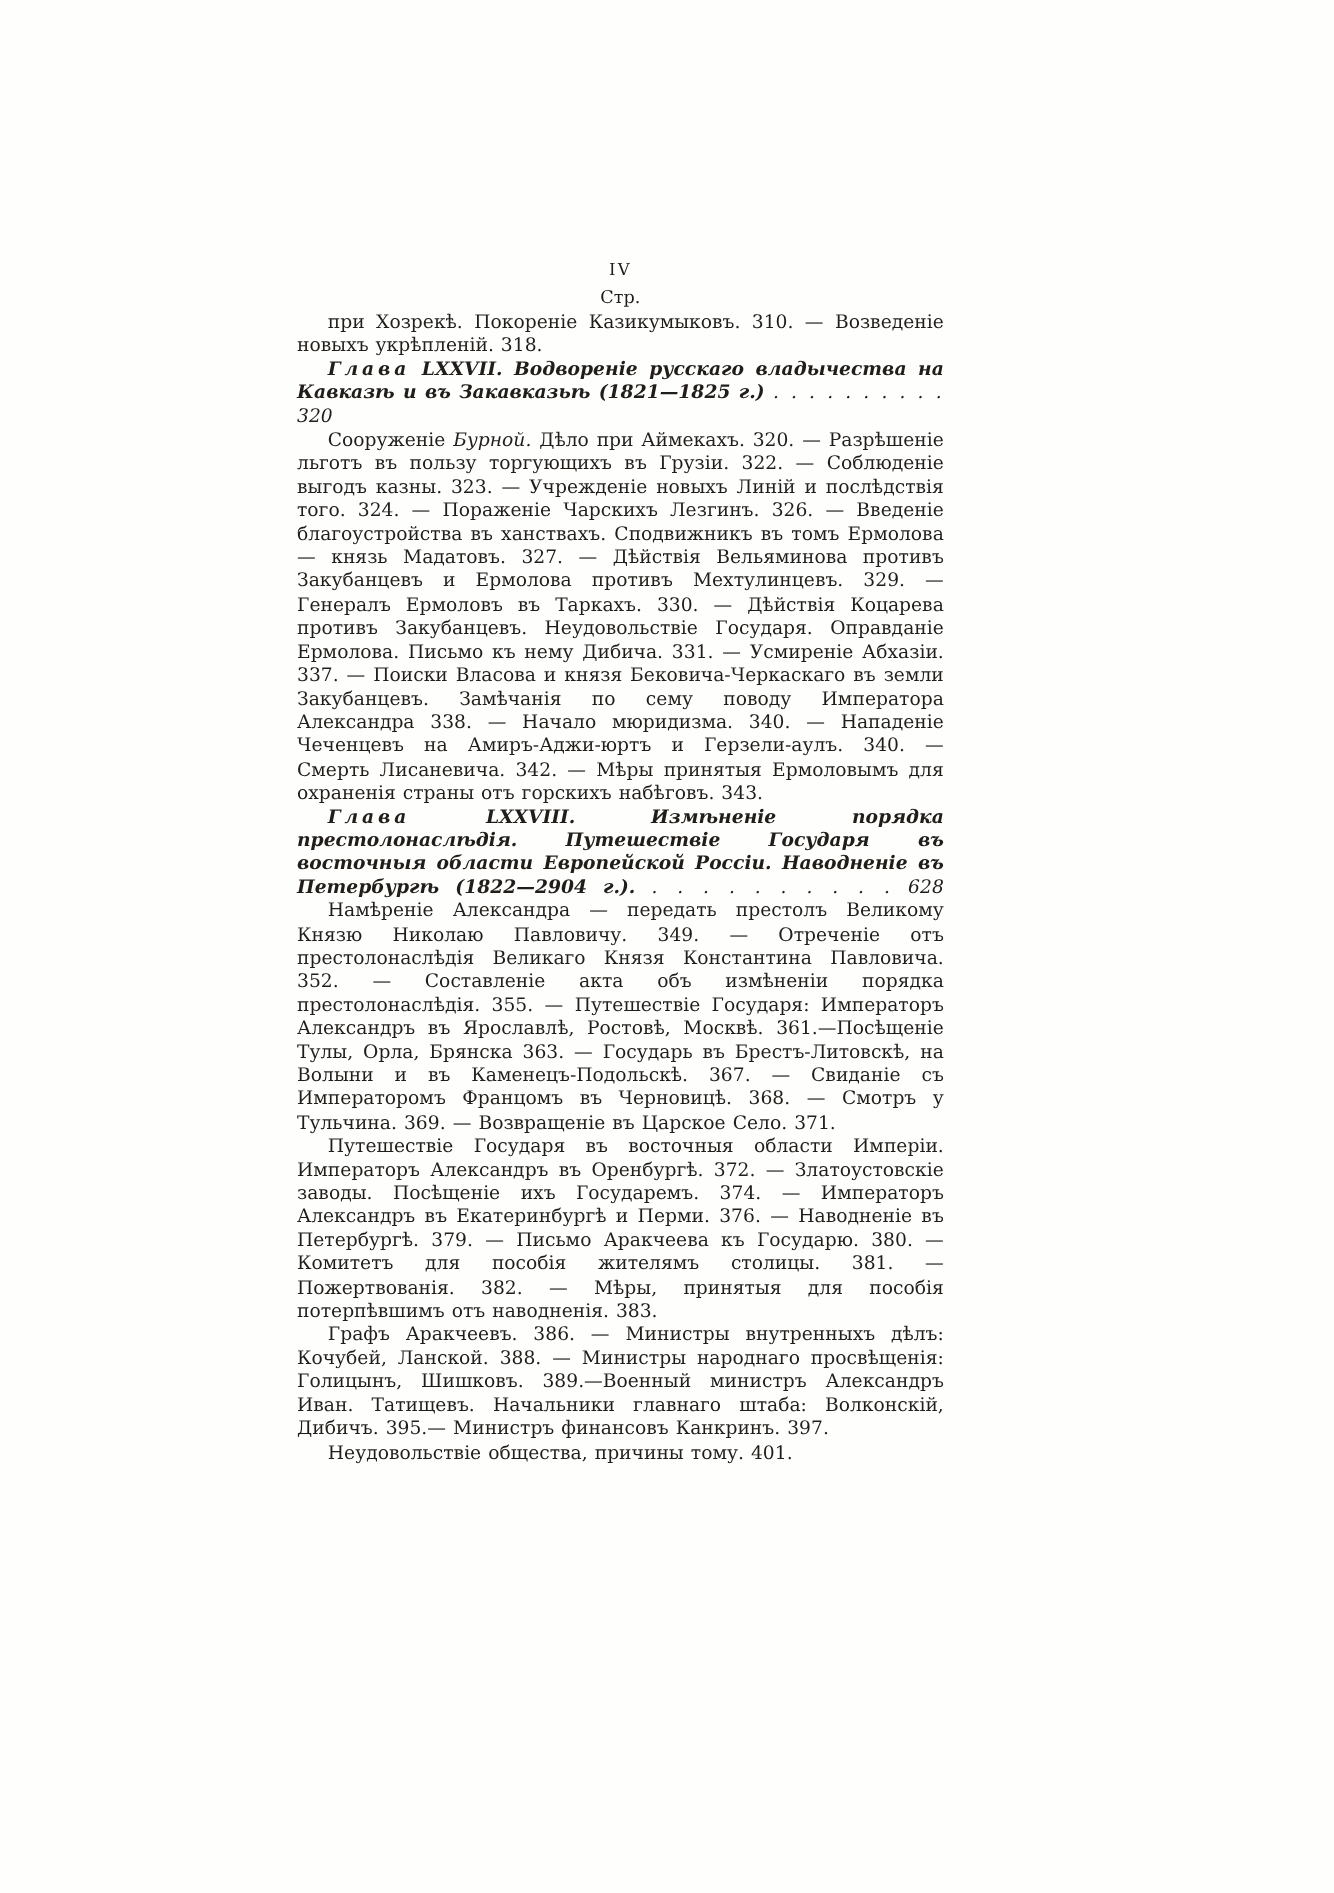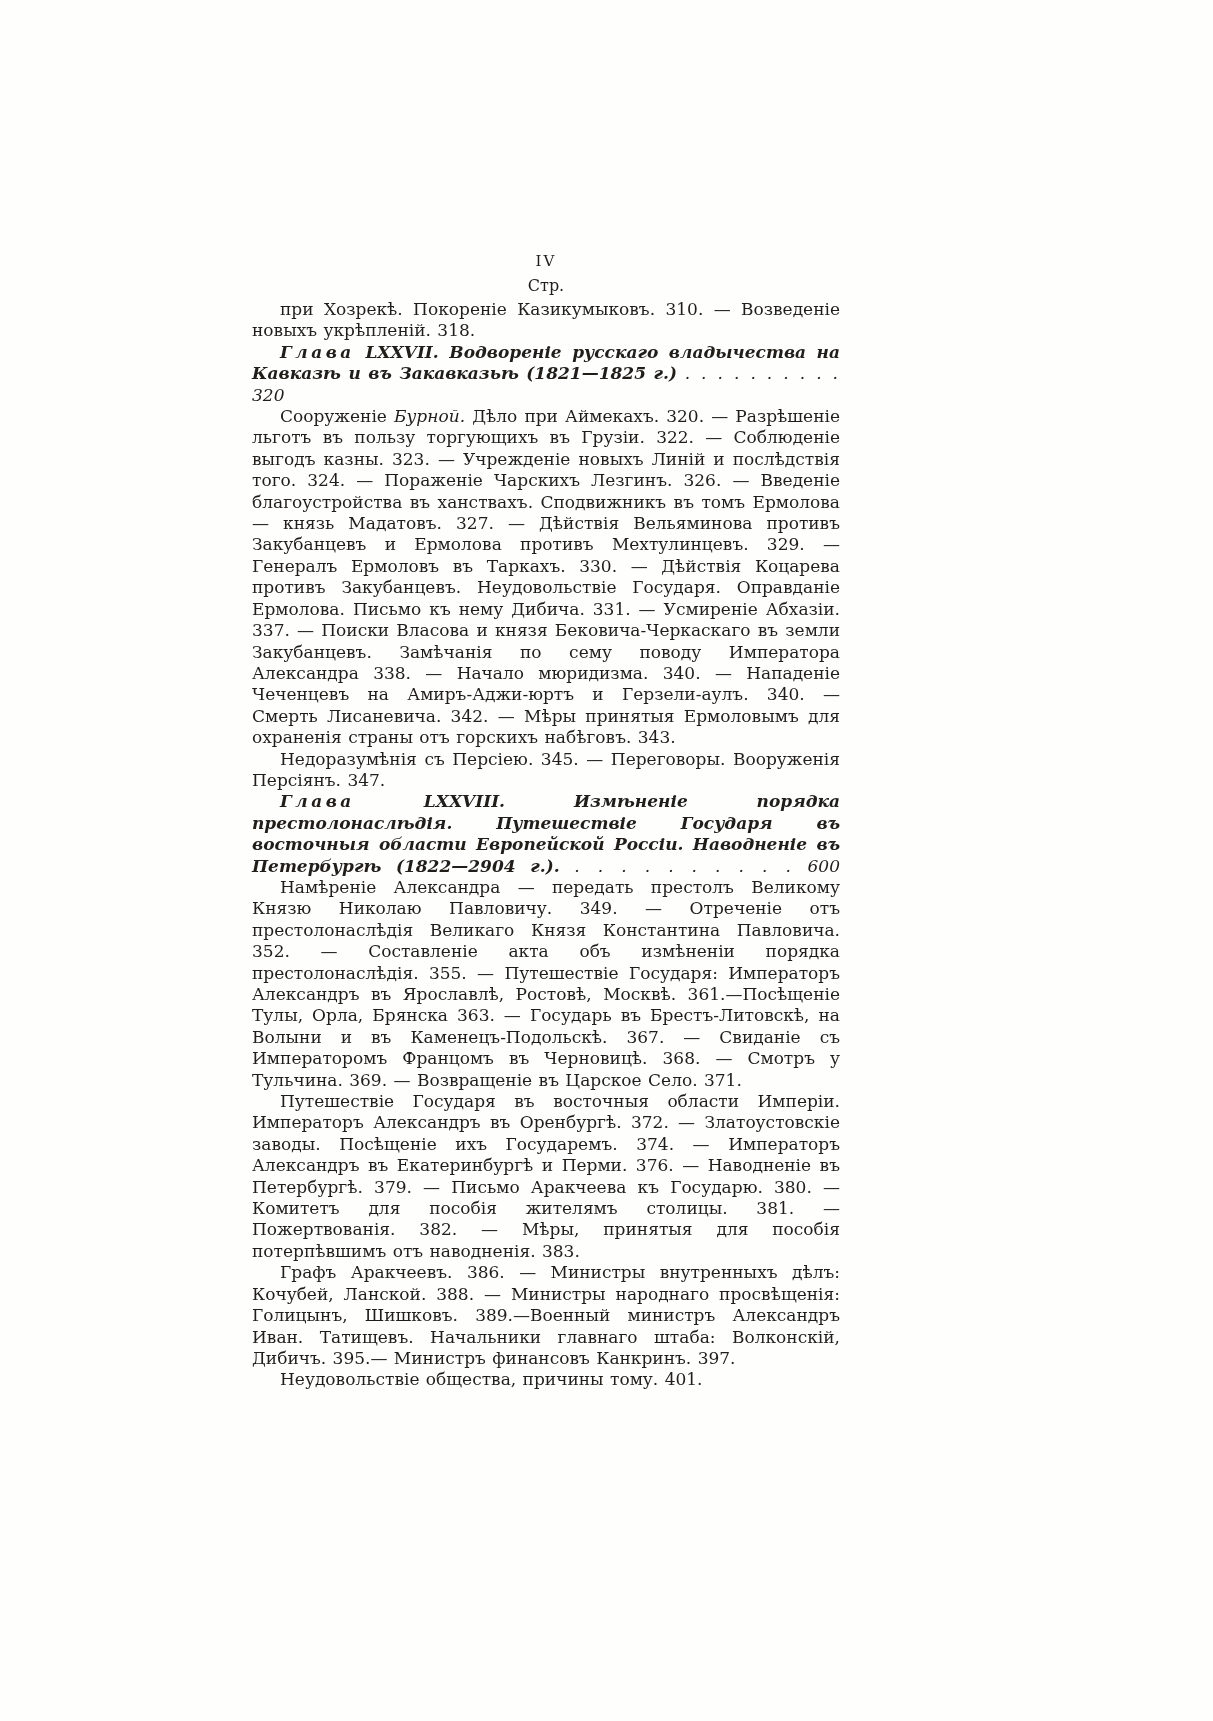--- a/index.html
+++ b/index.html
@@ -11,24 +11,23 @@
     position: relative;
     width: 1213px;
     height: 1721px;
     background: #fefefd;
     color: #211e1a;
     font-family: "DejaVu Serif", "Liberation Serif", serif;
     overflow: hidden;
   }
   .text-col {
     position: absolute;
-    left: 252px;
+    left: 270px;
     top: 236px;
     width: 588px;
-    margin-top: 16px;
   }
   .folio {
     text-align: center;
     font-size: 15px;
     letter-spacing: 2px;
     margin-bottom: 6px;
   }
   .col-label {
     text-align: center;
     font-size: 16px;
@@ -69,23 +68,22 @@
 
     <div class="folio">IV</div>
     <div class="col-label">Стр.</div>
 
     <p>при Хозрекѣ. Покореніе Казикумыковъ. 310. — Возведеніе новыхъ укрѣпленій. 318.</p>
 
     <p class="chapter"><span class="chapter-word">Глава</span> <span>LXXVII.</span> <span>Водвореніе русскаго владычества на Кавказѣ и въ Закавказьѣ (1821—1825 г.)</span> <span class="leader">. . . . . . . . . .</span> <span class="pagenum">320</span></p>
 
     <p><span>Сооруженіе </span><span class="ital">Бурной.</span><span> Дѣло при Аймекахъ. 320. — Разрѣшеніе льготъ въ пользу торгующихъ въ Грузіи. 322. — Соблюденіе выгодъ казны. 323. — Учрежденіе новыхъ Линій и послѣдствія того. 324. — Пораженіе Чарскихъ Лезгинъ. 326. — Введеніе благоустройства въ ханствахъ. Сподвижникъ въ томъ Ермолова — князь Мадатовъ. 327. — Дѣйствія Вельяминова противъ Закубанцевъ и Ермолова противъ Мехтулинцевъ. 329. — Генералъ Ермоловъ въ Таркахъ. 330. — Дѣйствія Коцарева противъ Закубанцевъ. Неудовольствіе Государя. Оправданіе Ермолова. Письмо къ нему Дибича. 331. — Усмиреніе Абхазіи. 337. — Поиски Власова и князя Бековича-Черкаскаго въ земли Закубанцевъ. Замѣчанія по сему поводу Императора Александра 338. — Начало мюридизма. 340. — Нападеніе Чеченцевъ на Амиръ-Аджи-юртъ и Герзели-аулъ. 340. — Смерть Лисаневича. 342. — Мѣры принятыя Ермоловымъ для охраненія страны отъ горскихъ набѣговъ. 343.</span></p>
 
-    <p>Недоразумѣнія съ Персіею. 345. — Переговоры. Вооруженія Персіянъ. 347.</p>
 
-    <p class="chapter"><span class="chapter-word">Глава</span> <span>LXXVIII.</span> <span>Измѣненіе порядка престолонаслѣдія. Путешествіе Государя въ восточныя области Европейской Россіи. Наводненіе въ Петербургѣ (1822—2904 г.).</span> <span class="leader">. . . . . . . . . .</span> <span class="pagenum">600</span></p>
+    <p class="chapter"><span class="chapter-word">Глава</span> <span>LXXVIII.</span> <span>Измѣненіе порядка престолонаслѣдія. Путешествіе Государя въ восточныя области Европейской Россіи. Наводненіе въ Петербургѣ (1822—2904 г.).</span> <span class="leader">. . . . . . . . . .</span> <span class="pagenum">628</span></p>
 
     <p>Намѣреніе Александра — передать престолъ Великому Князю Николаю Павловичу. 349. — Отреченіе отъ престолонаслѣдія Великаго Князя Константина Павловича. 352. — Составленіе акта объ измѣненіи порядка престолонаслѣдія. 355. — Путешествіе Государя: Императоръ Александръ въ Ярославлѣ, Ростовѣ, Москвѣ. 361.—Посѣщеніе Тулы, Орла, Брянска 363. — Государь въ Брестъ-Литовскѣ, на Волыни и въ Каменецъ-Подольскѣ. 367. — Свиданіе съ Императоромъ Францомъ въ Черновицѣ. 368. — Смотръ у Тульчина. 369. — Возвращеніе въ Царское Село. 371.</p>
 
     <p>Путешествіе Государя въ восточныя области Имперіи. Императоръ Александръ въ Оренбургѣ. 372. — Златоустовскіе заводы. Посѣщеніе ихъ Государемъ. 374. — Императоръ Александръ въ Екатеринбургѣ и Перми. 376. — Наводненіе въ Петербургѣ. 379. — Письмо Аракчеева къ Государю. 380. — Комитетъ для пособія жителямъ столицы. 381. — Пожертвованія. 382. — Мѣры, принятыя для пособія потерпѣвшимъ отъ наводненія. 383.</p>
 
 
     <p>Графъ Аракчеевъ. 386. — Министры внутренныхъ дѣлъ: Кочубей, Ланской. 388. — Министры народнаго просвѣщенія: Голицынъ, Шишковъ. 389.—Военный министръ Александръ Иван. Татищевъ. Начальники главнаго штаба: Волконскій, Дибичъ. 395.— Министръ финансовъ Канкринъ. 397.</p>
 
     <p>Неудовольствіе общества, причины тому. 401.</p>
 

